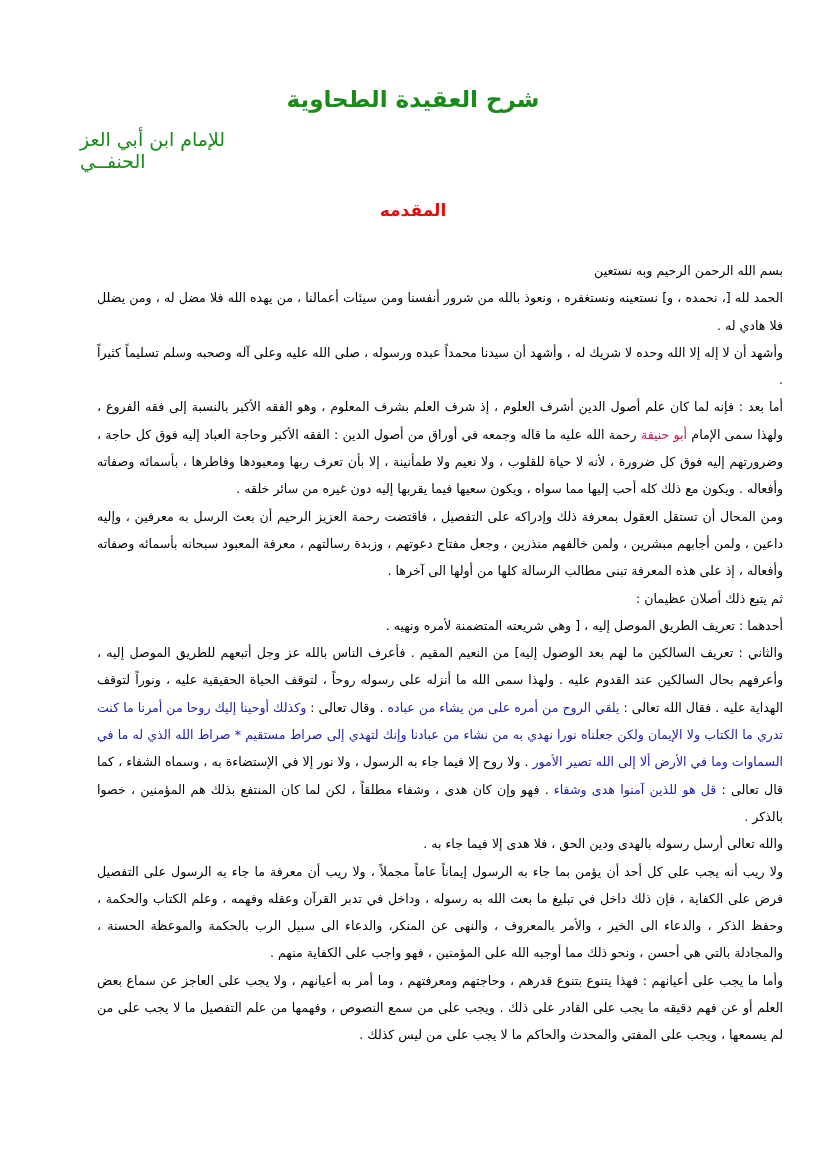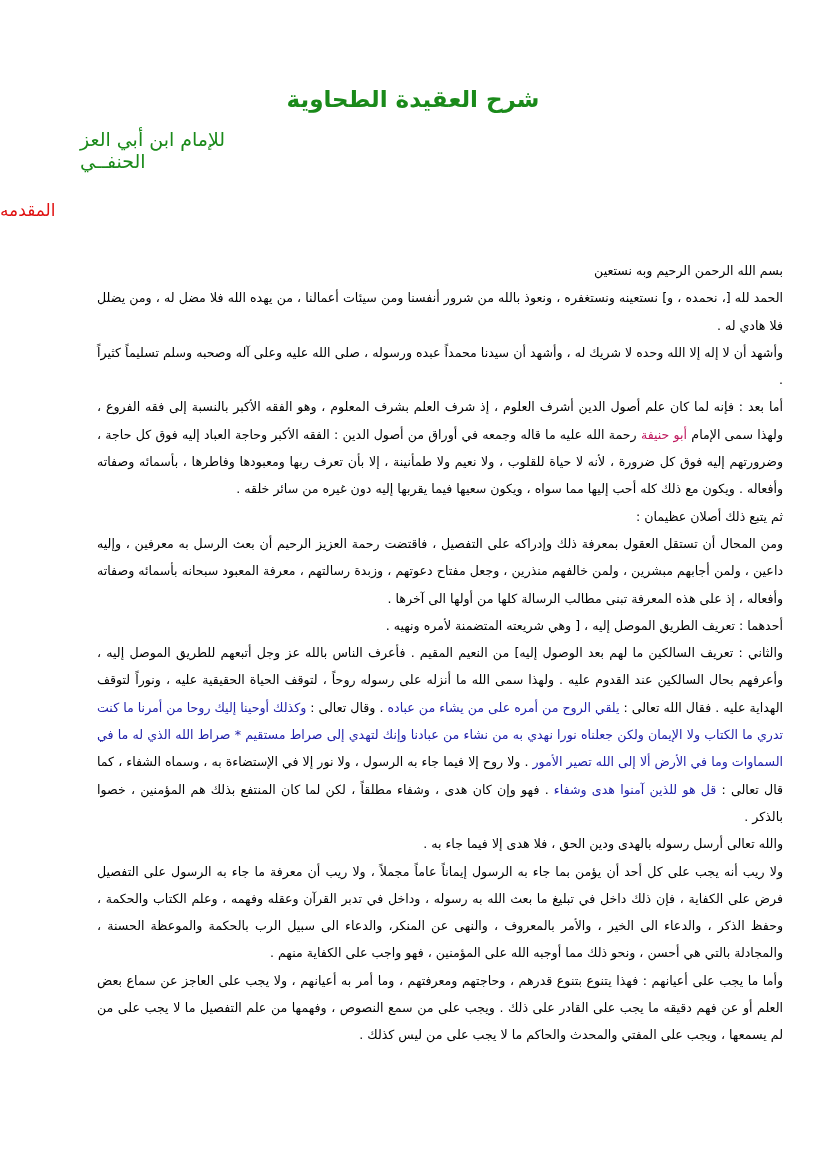--- a/index.html
+++ b/index.html
@@ -3,43 +3,43 @@
 <meta charset="utf-8">
 <style>
   html, body { margin: 0; padding: 0; background: #ffffff; }
   body { width: 826px; height: 1169px; position: relative; overflow: hidden;
          font-family: "DejaVu Sans", sans-serif; color: #000; }
   .page { position: absolute; left: 0; top: 0; width: 826px; height: 1169px; padding-left: 44px; }
   .title { position: absolute; top: 86px; left: 0; width: 826px; text-align: center;
            direction: rtl; color: #1a8a1a; font-weight: bold; font-size: 23px; }
   .subtitle { position: absolute; top: 128px; left: 80px; width: 165px; text-align: left;
               direction: rtl; color: #1a8a1a; font-size: 19px; }
-  .section-title { position: absolute; top: 200px; left: 0; width: 826px; text-align: left;
-                   direction: rtl; color: #e01010; font-weight: normal; font-size: 17px; }
+  .section-title { position: absolute; top: 200px; left: 0; width: 826px; text-align: center;
+                   direction: rtl; color: #e01010; font-weight: bold; font-size: 17px; }
   .body-text { position: absolute; top: 257px; left: 97px; width: 686px; direction: rtl;
                text-align: justify; font-size: 12.6px; line-height: 27.3px; }
   .body-text p { margin: 0; }
   .last { text-align-last: right; }
   .red { color: #be185d; }
   .blue { color: #2020a8; }
 </style>
 </head>
 <body>
 
 <div class="page">
   <div class="title">شرح العقيدة الطحاوية</div>
   <div class="subtitle">للإمام ابن أبي العز الحنفــي</div>
   <div class="section-title">المقدمه</div>
 
   <div class="body-text">
     <p class="last">بسم الله الرحمن الرحيم وبه نستعين</p>
     <p class="last">الحمد لله [، نحمده ، و] نستعينه ونستغفره ، ونعوذ بالله من شرور أنفسنا ومن سيئات أعمالنا ، من يهده الله فلا مضل له ، ومن يضلل فلا هادي له .</p>
     <p class="last">وأشهد أن لا إله إلا الله وحده لا شريك له ، وأشهد أن سيدنا محمداً عبده ورسوله ، صلى الله عليه وعلى آله وصحبه وسلم تسليماً كثيراً .</p>
     <p class="last"><span>أما بعد : فإنه لما كان علم أصول الدين أشرف العلوم ، إذ شرف العلم بشرف المعلوم ، وهو الفقه الأكبر بالنسبة إلى فقه الفروع ، ولهذا سمى الإمام </span><span class="red">أبو حنيفة</span><span> رحمة الله عليه ما قاله وجمعه في أوراق من أصول الدين : الفقه الأكبر وحاجة العباد إليه فوق كل حاجة ، وضرورتهم إليه فوق كل ضرورة ، لأنه لا حياة للقلوب ، ولا نعيم ولا طمأنينة ، إلا بأن تعرف ربها ومعبودها وفاطرها ، بأسمائه وصفاته وأفعاله . ويكون مع ذلك كله أحب إليها مما سواه ، ويكون سعيها فيما يقربها إليه دون غيره من سائر خلقه .</span></p>
+    <p class="last">ومن المحال أن تستقل العقول بمعرفة ذلك وإدراكه على التفصيل ، فاقتضت رحمة العزيز الرحيم أن بعث الرسل به معرفين ، وإليه داعين ، ولمن أجابهم مبشرين ، ولمن خالفهم منذرين ، وجعل مفتاح دعوتهم ، وزبدة رسالتهم ، معرفة المعبود سبحانه بأسمائه وصفاته وأفعاله ، إذ على هذه المعرفة تبنى مطالب الرسالة كلها من أولها الى آخرها .</p>
     <p class="last">ثم يتبع ذلك أصلان عظيمان :</p>
-    <p class="last">ومن المحال أن تستقل العقول بمعرفة ذلك وإدراكه على التفصيل ، فاقتضت رحمة العزيز الرحيم أن بعث الرسل به معرفين ، وإليه داعين ، ولمن أجابهم مبشرين ، ولمن خالفهم منذرين ، وجعل مفتاح دعوتهم ، وزبدة رسالتهم ، معرفة المعبود سبحانه بأسمائه وصفاته وأفعاله ، إذ على هذه المعرفة تبنى مطالب الرسالة كلها من أولها الى آخرها .</p>
     <p class="last">أحدهما : تعريف الطريق الموصل إليه ، [ وهي شريعته المتضمنة لأمره ونهيه .</p>
     <p class="last"><span>والثاني : تعريف السالكين ما لهم بعد الوصول إليه] من النعيم المقيم . فأعرف الناس بالله عز وجل أتبعهم للطريق الموصل إليه ، وأعرفهم بحال السالكين عند القدوم عليه . ولهذا سمى الله ما أنزله على رسوله روحاً ، لتوقف الحياة الحقيقية عليه ، ونوراً لتوقف الهداية عليه . فقال الله تعالى : </span><span class="blue">يلقي الروح من أمره على من يشاء من عباده</span><span> . وقال تعالى : </span><span class="blue">وكذلك أوحينا إليك روحا من أمرنا ما كنت تدري ما الكتاب ولا الإيمان ولكن جعلناه نورا نهدي به من نشاء من عبادنا وإنك لتهدي إلى صراط مستقيم * صراط الله الذي له ما في السماوات وما في الأرض ألا إلى الله تصير الأمور</span><span> . ولا روح إلا فيما جاء به الرسول ، ولا نور إلا في الإستضاءة به ، وسماه الشفاء ، كما قال تعالى : </span><span class="blue">قل هو للذين آمنوا هدى وشفاء</span><span> . فهو وإن كان هدى ، وشفاء مطلقاً ، لكن لما كان المنتفع بذلك هم المؤمنين ، خصوا بالذكر .</span></p>
     <p class="last">والله تعالى أرسل رسوله بالهدى ودين الحق ، فلا هدى إلا فيما جاء به .</p>
     <p class="last">ولا ريب أنه يجب على كل أحد أن يؤمن بما جاء به الرسول إيماناً عاماً مجملاً ، ولا ريب أن معرفة ما جاء به الرسول على التفصيل فرض على الكفاية ، فإن ذلك داخل في تبليغ ما بعث الله به رسوله ، وداخل في تدبر القرآن وعقله وفهمه ، وعلم الكتاب والحكمة ، وحفظ الذكر ، والدعاء الى الخير ، والأمر بالمعروف ، والنهى عن المنكر، والدعاء الى سبيل الرب بالحكمة والموعظة الحسنة ، والمجادلة بالتي هي أحسن ، ونحو ذلك مما أوجبه الله على المؤمنين ، فهو واجب على الكفاية منهم .</p>
     <p class="last">وأما ما يجب على أعيانهم : فهذا يتنوع بتنوع قدرهم ، وحاجتهم ومعرفتهم ، وما أمر به أعيانهم ، ولا يجب على العاجز عن سماع بعض العلم أو عن فهم دقيقه ما يجب على القادر على ذلك . ويجب على من سمع النصوص ، وفهمها من علم التفصيل ما لا يجب على من لم يسمعها ، ويجب على المفتي والمحدث والحاكم ما لا يجب على من ليس كذلك .</p>
   </div>
 </div>
 
 </body></html>

